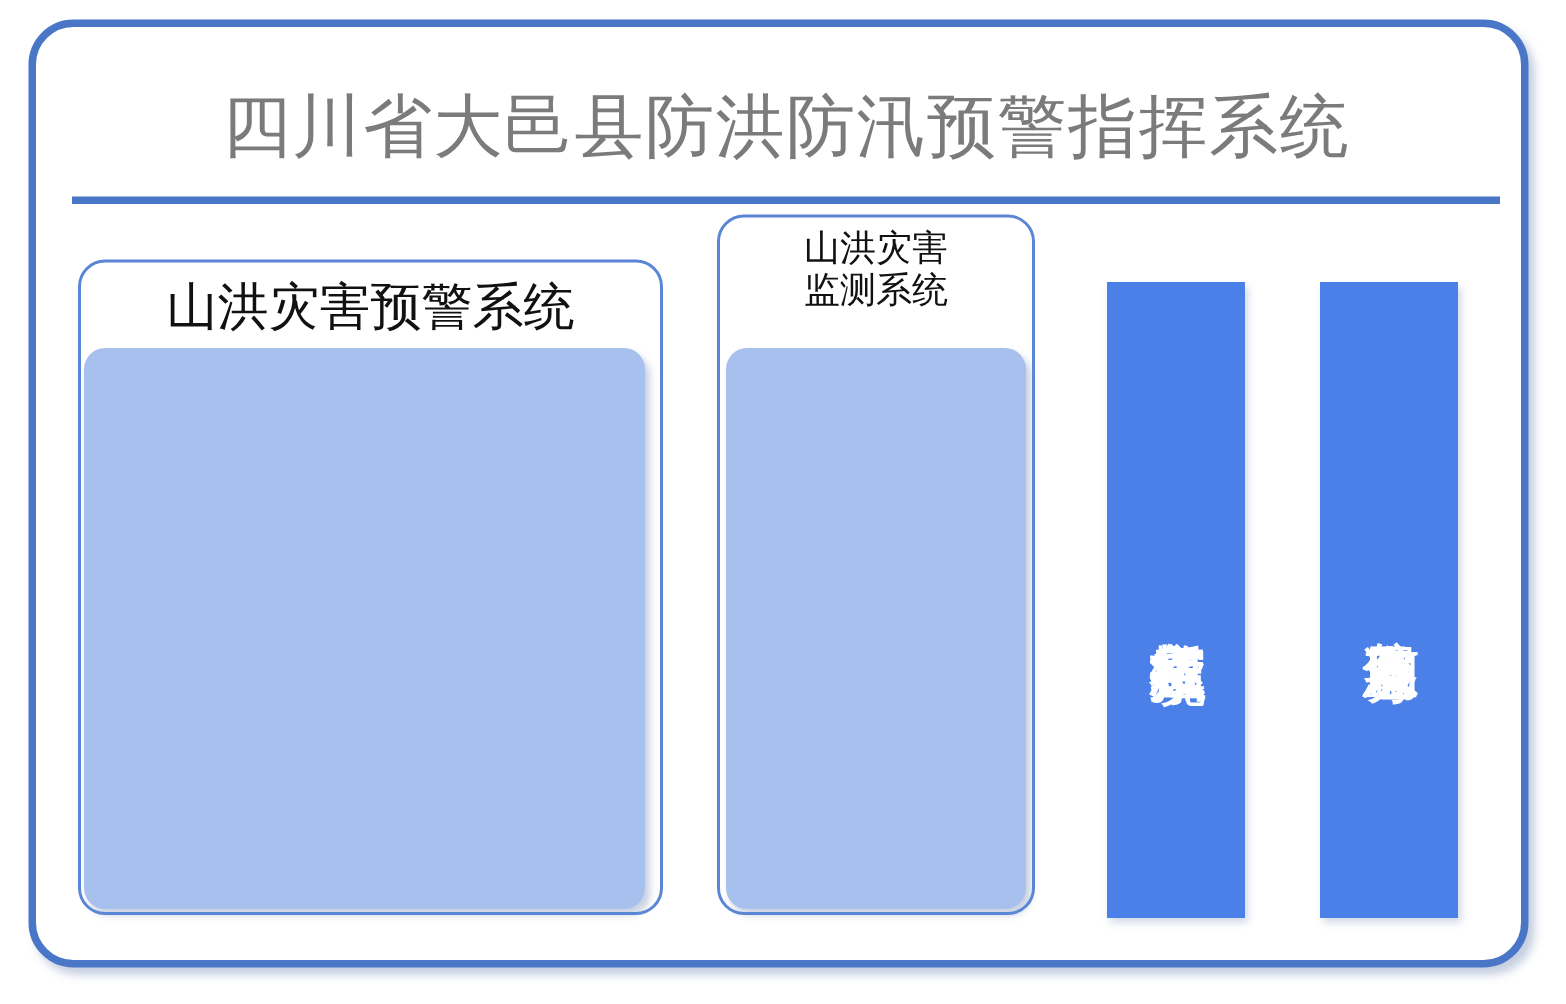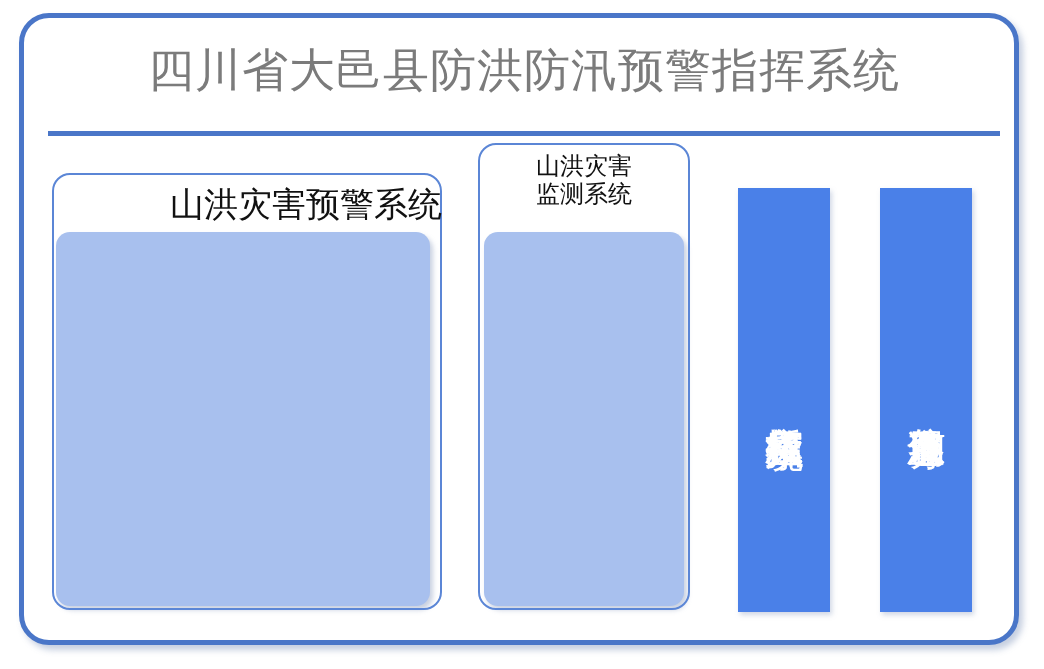--- a/index.html
+++ b/index.html
@@ -32,21 +32,21 @@
     border-radius: 30px;
     background: #ffffff;
     box-sizing: border-box;
     box-shadow: 4px 5px 6px rgba(120,140,180,0.42);
   }
 
   
   .title-bar {
     position: absolute;
     left: 24px;
-    top: 2px;
+    top: 16px;
     width: 952px;
     height: 100px;
     display: flex;
     align-items: center;
     justify-content: center;
   }
   .title-text {
     font-family: "DejaVu Sans", "Liberation Sans", sans-serif;
     font-size: 46px;
     line-height: 1.05;
@@ -111,21 +111,21 @@
     position: absolute;
     background: #a8c0ee;
     border-radius: 14px;
     box-sizing: border-box;
     box-shadow: 3px 4px 5px rgba(120,140,180,0.40);
     z-index: 2;
   }
 
   
   #group1-box   { left: 52px;  top: 173px; width: 390px; height: 437px; }
-  #group1-title { left: 52px;  top: 182px; width: 390px; font-size: 34px; text-align: right; }
+  #group1-title { left: 52px;  top: 182px; width: 390px; font-size: 34px; }
   #panel1       { left: 56px;  top: 232px; width: 374px; height: 374px; }
   #tile-1-1 { left: 75px;  top: 238px; width: 76px;  height: 362px; }
   #tile-1-2 { left: 161px; top: 238px; width: 76px;  height: 362px; }
   #tile-1-3 { left: 247px; top: 238px; width: 76px;  height: 362px; }
   #tile-1-4 { left: 333px; top: 238px; width: 76px;  height: 362px; }
 
   
   #group2-box   { left: 478px; top: 143px; width: 212px; height: 467px; }
   #group2-title { left: 486px; top: 152px; width: 196px; font-size: 24px; line-height: 1.18; }
   #panel2       { left: 484px; top: 232px; width: 200px; height: 374px; }

